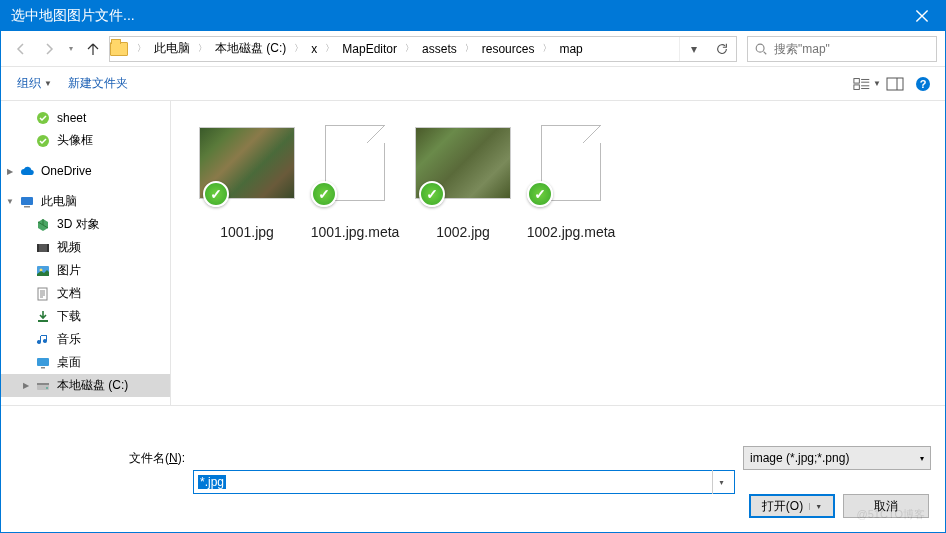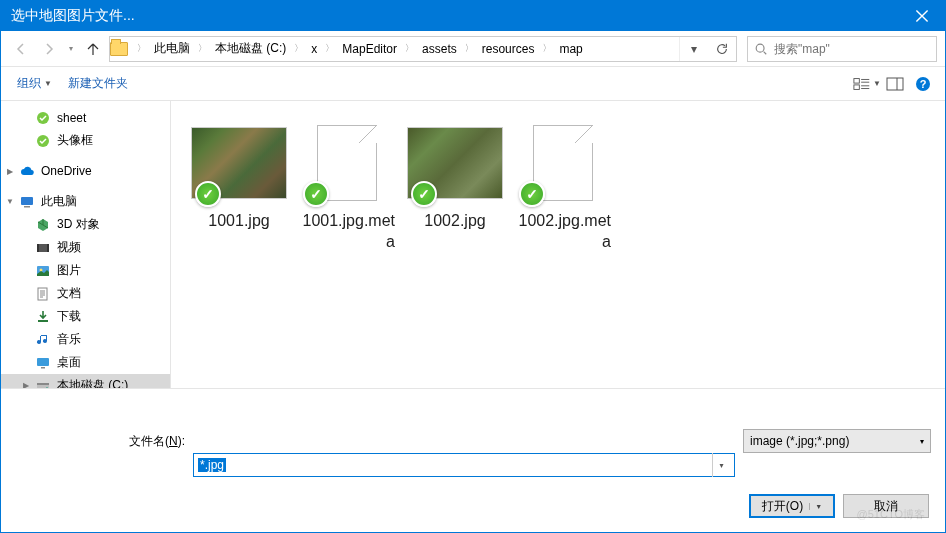--- a/index.html
+++ b/index.html
@@ -28,43 +28,43 @@
 .searchbox input { border: none; outline: none; flex: 1; font-size: 12px; color: #333; background: transparent; }
 
 
 .toolbar { height: 34px; border-bottom: 1px solid #e5e5e5; display: flex; align-items: center; padding: 0 8px; font-size: 12px; color: #1a5fb4; }
 .tool-link { padding: 4px 8px; color: #1a5fb4; display: flex; align-items: center; gap: 3px; cursor: pointer; }
 .tool-link .tri { font-size: 8px; color: #555; }
 .tool-spacer { flex: 1; }
 .tool-icon { width: 28px; height: 26px; display: flex; align-items: center; justify-content: center; color: #444; cursor: pointer; }
 
 
-.mainsplit { flex: 1; display: flex; overflow: hidden; }
+.mainsplit { flex: 1; display: flex; overflow: hidden; gap: 8px; }
 .tree { width: 170px; border-right: 1px solid #e5e5e5; padding: 6px 0; font-size: 12px; overflow-y: auto; position: relative; }
 .tree-item { display: flex; align-items: center; gap: 6px; padding: 3px 0 3px 28px; cursor: pointer; position: relative; white-space: nowrap; }
 .tree-item.depth1 { padding-left: 18px; }
 .tree-item.depth2 { padding-left: 34px; }
 .tree-item.selected { background: #d8d8d8; }
 .tree-caret { position: absolute; left: 4px; font-size: 8px; color: #777; width: 10px; text-align: center; }
 .tree-item.depth2 .tree-caret { left: 20px; }
 .ticon { width: 16px; height: 16px; display: flex; align-items: center; justify-content: center; flex-shrink: 0; }
 
 
 .filegrid { flex: 1; padding: 10px 16px; display: flex; align-content: flex-start; flex-wrap: wrap; gap: 12px 4px; overflow-y: auto; }
 .fileitem { width: 104px; display: flex; flex-direction: column; align-items: center; cursor: pointer; padding: 4px; }
 .thumb { width: 96px; height: 96px; display: flex; align-items: center; justify-content: center; position: relative; }
 .thumb-img { width: 96px; height: 72px; background: linear-gradient(135deg, #3a5a2a 0%, #5a7a3a 20%, #8a7a4a 40%, #4a6a3a 60%, #6a5a3a 80%, #3a4a2a 100%); border: 1px solid #ccc; }
 .thumb-img.v2 { background: linear-gradient(135deg, #4a5a2a 0%, #6a8a4a 25%, #5a6a3a 50%, #7a8a5a 75%, #4a5a2a 100%); }
 .thumb-doc { width: 60px; height: 76px; background: #fff; border: 1px solid #bbb; position: relative; }
 .thumb-doc::before { content: ""; position: absolute; top: -1px; right: -1px; width: 18px; height: 18px; background: linear-gradient(135deg, transparent 48%, #bbb 50%, #fff 52%); }
 .check-badge { position: absolute; bottom: 4px; left: 4px; width: 26px; height: 26px; border-radius: 50%; background: radial-gradient(circle, #6fcf3f 0%, #3aa82a 100%); border: 2px solid #fff; display: flex; align-items: center; justify-content: center; color: #fff; font-size: 14px; font-weight: bold; box-shadow: 0 1px 3px rgba(0,0,0,.3); }
-.filelabel { font-size: 16px; text-align: right; margin-top: 0; color: #222; word-break: break-all; line-height: 1.3; }
-
-
-.bottom { border-top: 1px solid #e5e5e5; padding: 16px 14px 14px; display: flex; flex-direction: column; gap: 17px; font-size: 12px; }
+.filelabel { font-size: 14px; text-align: right; margin-top: 12px; color: #222; word-break: break-all; line-height: 1.3; }
+
+
+.bottom { border-top: 1px solid #e5e5e5; padding: 16px 14px 14px; display: flex; flex-direction: column; gap: 0; font-size: 12px; }
 .row-filename { display: flex; align-items: center; gap: 8px; }
 .filename-label { width: 170px; text-align: right; }
 .filename-label u { text-decoration: underline; }
 .filename-input { flex: 1; height: 24px; border: 1px solid #0078d7; padding: 0 4px; display: flex; align-items: center; margin-top: 48px; }
 .filename-input .sel { background: #0078d7; color: #fff; padding: 0 2px; }
 .filename-caret { width: 18px; height: 24px; border-left: 1px solid #ccc; display: flex; align-items: center; justify-content: center; font-size: 8px; color: #555; }
 .filter-select { width: 188px; height: 24px; border: 1px solid #adadad; display: flex; align-items: center; padding: 0 6px; justify-content: space-between; font-size: 12px; background: #e9e9e9; }
 .filter-select .tri { font-size: 8px; }
 .row-buttons { display: flex; justify-content: flex-end; gap: 8px; padding-right: 2px; }
 .btn { width: 86px; height: 24px; border: 1px solid #adadad; background: #e1e1e1; font-size: 12px; display: flex; align-items: center; justify-content: center; cursor: pointer; gap: 3px; }

